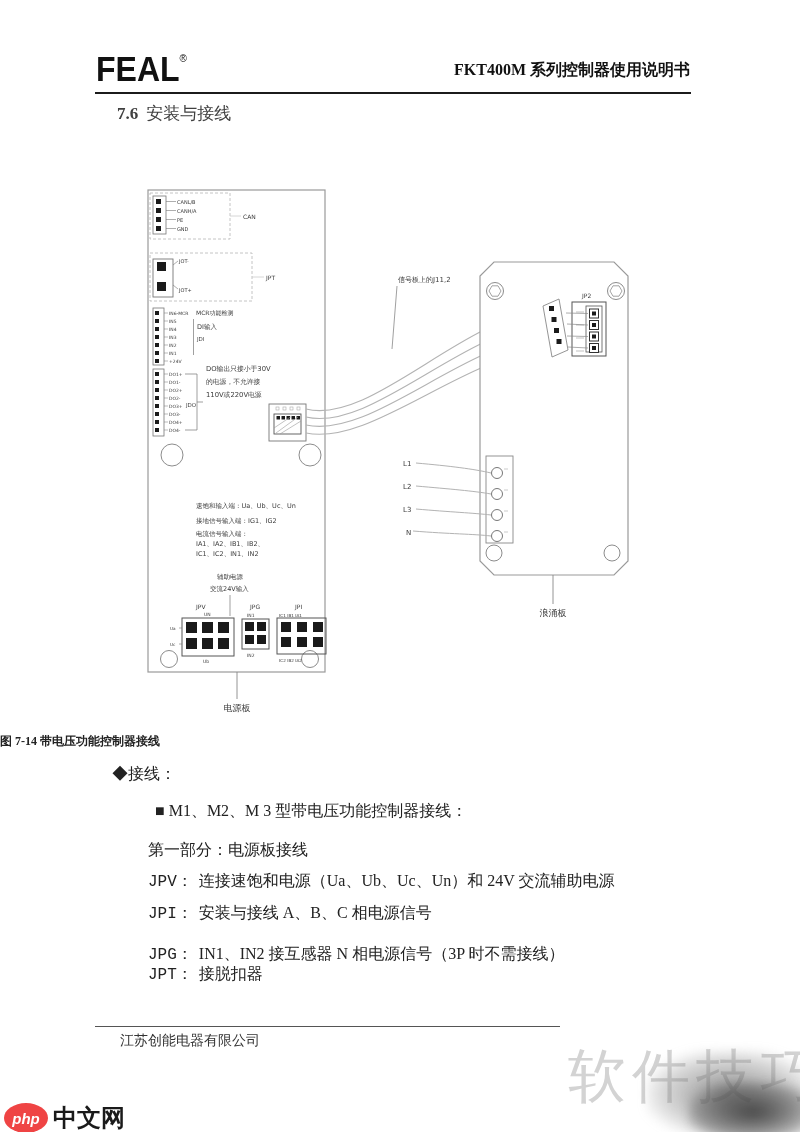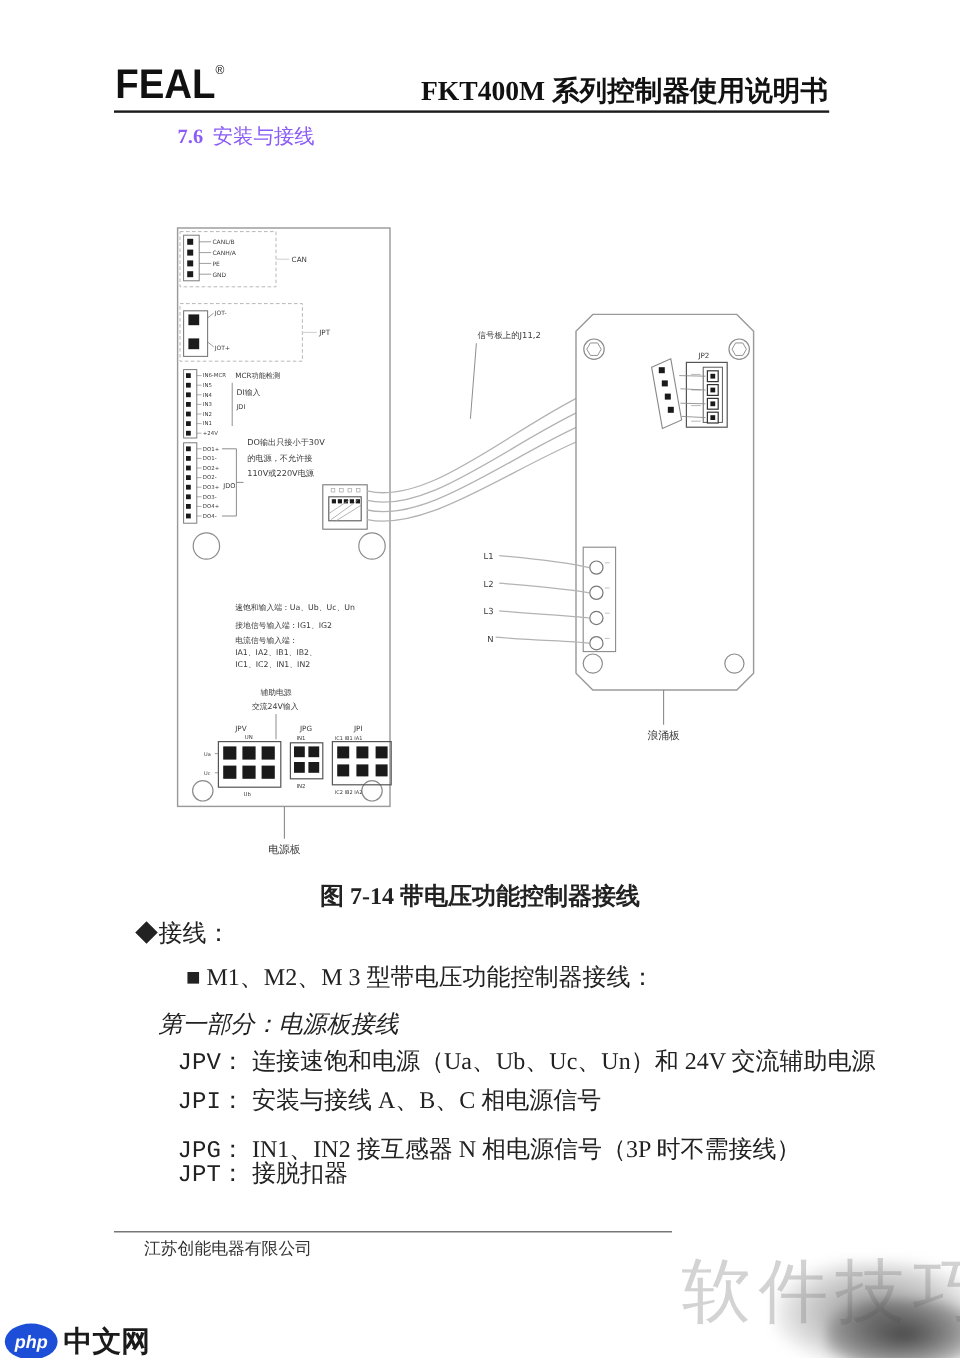--- a/index.html
+++ b/index.html
@@ -6,53 +6,53 @@
   body{
     width:800px;height:1132px;position:relative;background:#ffffff;
     font-family:"Liberation Serif", serif;color:#1c1c1c;overflow:hidden;
   }
   .abs{position:absolute;}
   
   .brand{left:96px;top:50px;font-family:"Liberation Sans",sans-serif;
     font-weight:900;font-size:32px;letter-spacing:0px;color:#111;
     transform:scaleY(1.08);transform-origin:top left;}
   .brand sup{font-size:10px;font-weight:400;vertical-align:18px;}
-  .doc-title{right:110px;top:60px;font-size:23px;font-weight:bold;color:#111;}
+  .doc-title{right:110px;top:60px;font-size:16px;font-weight:bold;color:#111;}
   .header-rule{left:95px;top:92px;width:596px;height:2px;background:#1b1b1b;}
-  .section-head{left:117px;top:102px;font-size:17px;color:#8b5cf6;margin-left:31px;}
+  .section-head{left:117px;top:102px;font-size:17px;color:#404040;}
   .section-head .num{font-weight:bold;margin-right:8px;}
   
-  .fig-caption{left:0;top:733px;width:800px;text-align:center;
-    font-size:20px;font-weight:bold;color:#222;}
-  
-  .bodytext p{margin:0;font-size:20px;color:#222;white-space:nowrap;}
+  .fig-caption{left:0;top:733px;width:800px;
+    font-size:12px;font-weight:bold;color:#222;}
+  
+  .bodytext p{margin:0;font-size:16px;color:#222;white-space:nowrap;}
   .p-bullet{left:112px;top:764px;}
   .p-sub{left:155px;top:801px;font-weight:normal;}
-  .p-part{left:132px;top:840px;font-style:italic;}
+  .p-part{left:148px;top:840px;}
   .p-item1{left:148px;top:871px;}
   .p-item2{left:148px;top:903px;}
   .p-item3{left:148px;top:944px;}
   .p-item4{left:148px;top:964px;}
   .item-label{margin-right:6px;font-family:Liberation Mono, monospace;}
   
   .footer-rule{left:95px;top:1026px;width:465px;height:1px;background:#555;}
   .footer-company{left:100px;top:1032px;font-size:14px;color:#333;margin-left:20px;}
   
   .watermark{left:568px;top:1038px;font-family:"DejaVu Sans",sans-serif;
     font-size:58px;letter-spacing:6px;color:#d3d3d3;white-space:nowrap;}
   .blob1{left:646px;top:1050px;width:170px;height:88px;
     background:radial-gradient(ellipse at center,rgba(95,95,95,.70),rgba(140,140,140,.35) 55%,rgba(255,255,255,0) 78%);
     filter:blur(5px);}
   .blob2{left:688px;top:1082px;width:130px;height:60px;
     background:radial-gradient(ellipse at center,rgba(55,55,55,.85),rgba(90,90,90,.45) 60%,rgba(255,255,255,0) 80%);
     filter:blur(4px);}
   
   .site-logo{left:4px;top:1102px;display:flex;align-items:center;gap:5px;
     font-family:"Liberation Sans",sans-serif;}
-  .site-badge{width:44px;height:30px;background:#1d4ed8;border-radius:50%;
+  .site-badge{width:44px;height:30px;background:#ef4444;border-radius:50%;
     display:flex;align-items:center;justify-content:center;
     color:#fff;font-weight:bold;font-style:italic;font-size:15px;}
   .site-suffix{font-size:24px;font-weight:bold;color:#1a1a1a;}
   
   .diagram{left:140px;top:185px;}
   .diagram text{font-family:"DejaVu Sans",sans-serif;fill:#3a3a3a;}
   .gray-label{fill:#c9c9c9;}
 </style>
 </head>
 <body>

